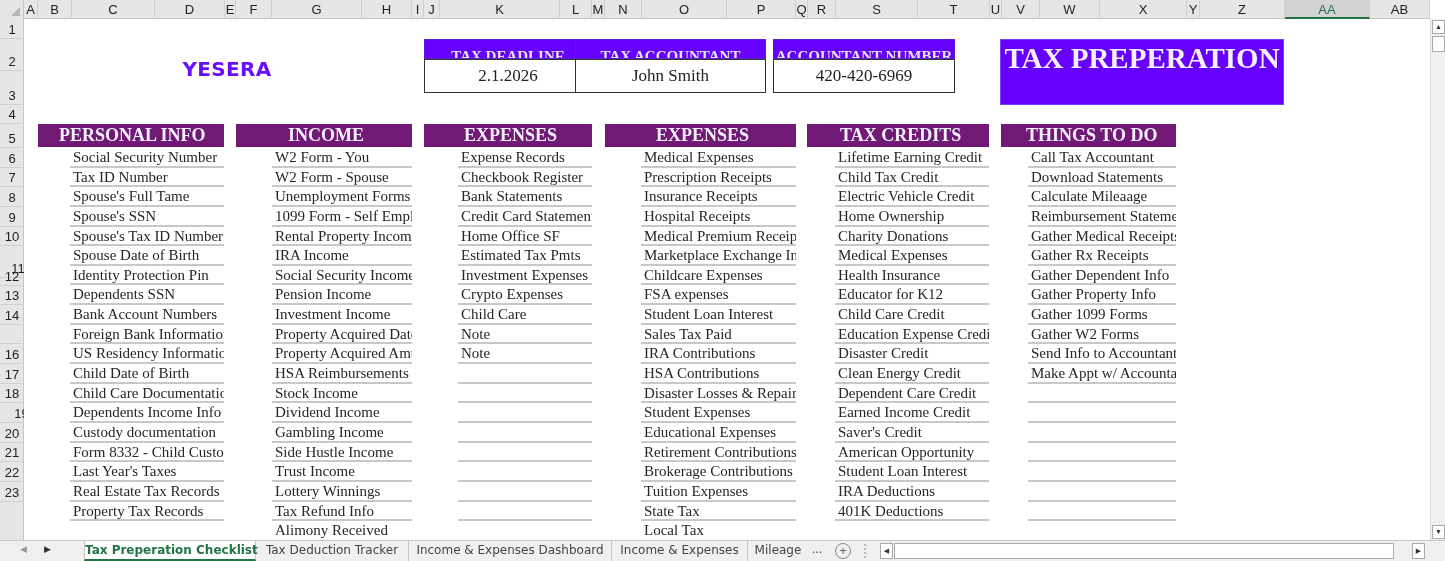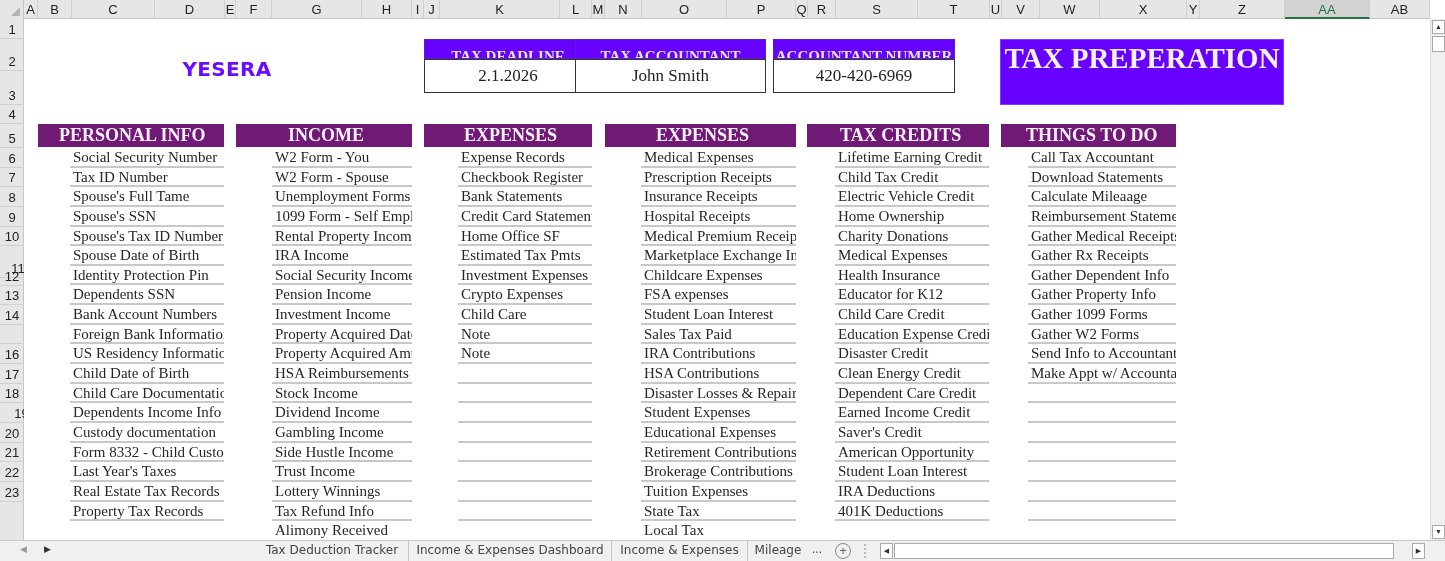--- a/index.html
+++ b/index.html
@@ -288,20 +288,21 @@
 
 <div class="vscroll">
   <div class="up">▲</div>
   <div class="thumb"></div>
   <div class="down">▼</div>
 </div>
 
 <div class="tabbar">
   <span class="navarrow" style="left:20px;">◀</span>
   <span class="navarrow" style="left:44px;color:#333;">▶</span>
+  <div class="tab active" style="left:84px;width:172px;">Tax Preperation Checklist</div>
   <div class="tab" style="left:256px;width:153px;">Tax Deduction Tracker</div>
   <div class="tab" style="left:409px;width:203px;">Income &amp; Expenses Dashboard</div>
   <div class="tab" style="left:612px;width:136px;">Income &amp; Expenses</div>
   <div class="tab" style="left:748px;width:60px;border-right:none;">Mileage</div>
   <span class="ellipsis">...</span>
   <div class="addsheet">+</div>
   <div class="sepdots"></div>
   <div class="hscroll">
     <div class="left">◀</div>
     <div class="track"></div>

